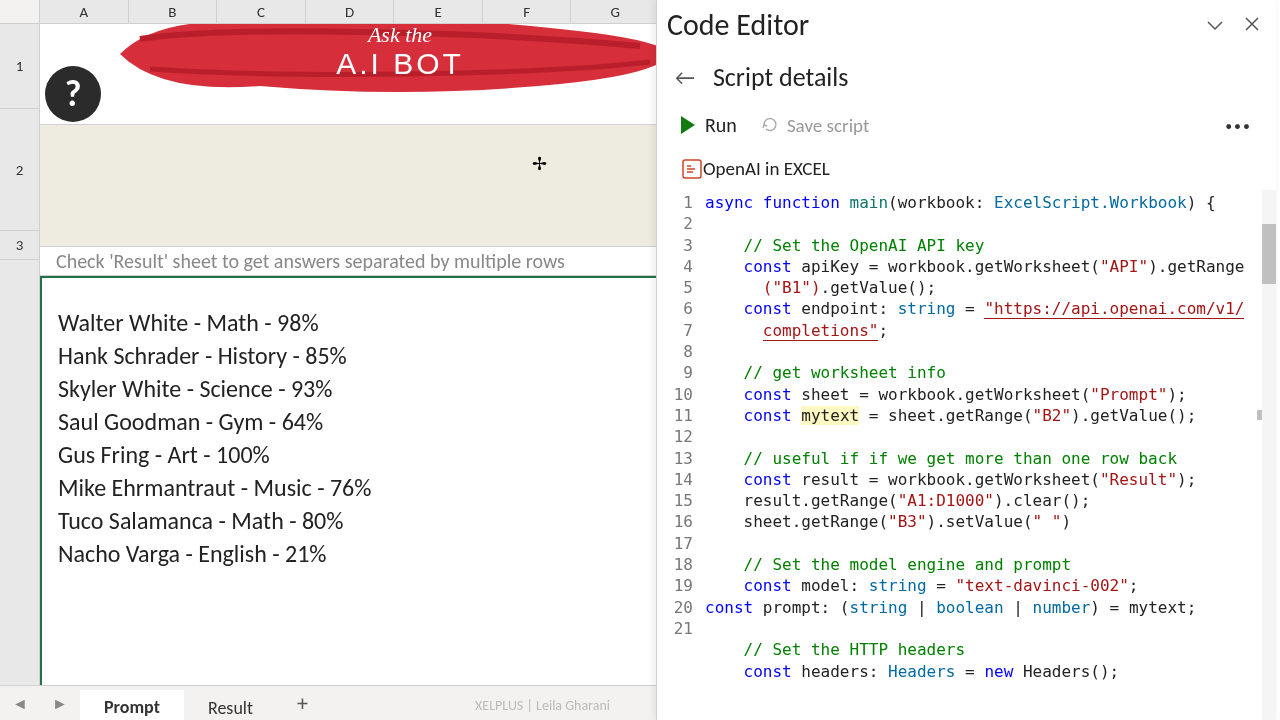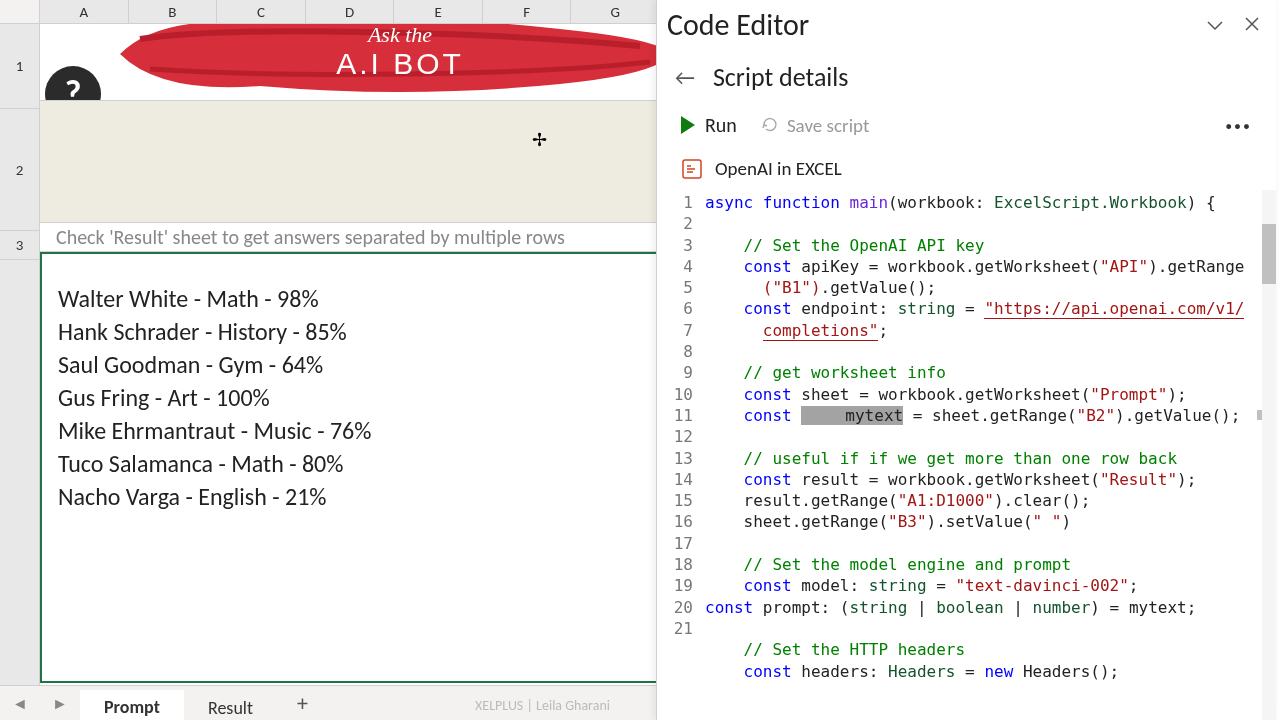--- a/index.html
+++ b/index.html
@@ -16,21 +16,21 @@
 .row-headers { width: 40px; display: flex; flex-direction: column; background: #f3f2f1; }
 .row-h { display: flex; align-items: center; justify-content: center; font-size: 15px; color: #333; border-bottom: 1px solid #d0d0d0; border-right: 1px solid #d0d0d0; background: #e8e8e8; }
 .row-h.r1 { height: 85px; }
 .row-h.r2 { height: 122px; }
 .row-h.r3 { height: 29px; }
 .row-h.rrest { height: 431px; }
 
 .cells { flex: 1; position: relative; }
 
 
-.banner-row { height: 77px; position: relative; background: #fff; border-bottom: 1px solid #d0d0d0; overflow: hidden; }
+.banner-row { height: 101px; position: relative; background: #fff; border-bottom: 1px solid #d0d0d0; overflow: hidden; }
 .brush-stroke { position: absolute; left: 70px; top: -20px; width: 570px; height: 100px; }
 .q-circle { position: absolute; left: 5px; top: 42px; width: 56px; height: 56px; border-radius: 50%; background: #2b2b2b; display: flex; align-items: center; justify-content: center; color: #fff; font-size: 36px; font-weight: bold; }
 
 
 .prompt-row { height: 122px; background: #eeece1; padding: 18px 16px; border-bottom: 1px solid #d0d0d0; position: relative; }
 .prompt-text { font-size: 24px; color: #222; line-height: 1.35; }
 .text-cursor { position: absolute; top: 28px; left: 492px; font-size: 18px; }
 
 
 .hint-row { height: 29px; padding: 2px 16px; font-size: 20px; color: #888; background: #fff; border-bottom: 1px solid #d0d0d0; }
@@ -58,36 +58,36 @@
 .back-arrow { font-size: 22px; color: #555; cursor: pointer; }
 .sub-title { font-size: 26px; color: #222; }
 
 .toolbar { display: flex; align-items: center; gap: 24px; padding: 4px 24px 12px; }
 .run-btn { display: flex; align-items: center; gap: 10px; color: #222; font-size: 20px; cursor: pointer; }
 .run-tri { width: 0; height: 0; border-left: 14px solid #107c10; border-top: 9px solid transparent; border-bottom: 9px solid transparent; }
 .save-script { display: flex; align-items: center; gap: 8px; color: #999; font-size: 19px; }
 .save-icon-svg { width: 18px; height: 18px; }
 .more-dots { margin-left: auto; font-size: 26px; color: #333; cursor: pointer; font-weight: bold; letter-spacing: 2px; }
 
-.script-name-row { display: flex; align-items: center; gap: 12px; padding: 4px 24px 10px; }
+.script-name-row { display: flex; align-items: center; padding: 4px 24px 10px; }
 .script-icon { width: 22px; height: 22px; }
 .script-name { font-size: 19px; color: #222; }
 
 .code-area { flex: 1; display: flex; overflow: hidden; background: #fff; position: relative; }
 .gutter { width: 48px; display: flex; flex-direction: column; text-align: right; padding-right: 12px; color: #777; font-family: Consolas, monospace; font-size: 16px; line-height: 21.3px; padding-top: 2px; }
 .code-lines { flex: 1; font-family: Consolas, monospace; font-size: 16px; line-height: 21.3px; color: #222; white-space: pre; padding-top: 2px; overflow: hidden; }
 
 
 .kw { color: #0000ff; }
-.fn { color: #6d28d9; }
-.cls { color: #14532d; }
+.fn { color: #0f766e; }
+.cls { color: #0369a1; }
 .str { color: #a31515; }
 .strUrl { color: #a31515; border-bottom: 1px solid #a31515; }
 .cm { color: #008000; }
-.sel { background: #a3a3a3; padding-left: 44px; }
+.sel { background: #fef9c3; }
 
 .scroll-track { position: absolute; right: 0; top: 0; width: 14px; height: 100%; background: #f5f5f5; }
 .scroll-thumb { position: absolute; right: 0; width: 14px; background: #c0c0c0; }
 .scroll-tk { position: absolute; right: 14px; top: 220px; width: 5px; height: 10px; background: #c0c0c0; }
 
 </style>
 </head>
 <body>
 
 <div class="sheet-area">
@@ -119,20 +119,21 @@
         </svg>
         <div class="q-circle">?</div>
       </div>
       <div class="prompt-row">
         <div class="text-cursor">✢</div>
       </div>
       <div class="hint-row">Check 'Result' sheet to get answers separated by multiple rows</div>
       <div class="result-cell">
         <div class="result-line">Walter White - Math - 98%</div>
         <div class="result-line">Hank Schrader - History - 85%</div>
+        <div class="result-line">Skyler White - Science - 93%</div>
         <div class="result-line">Saul Goodman - Gym - 64%</div>
         <div class="result-line">Gus Fring - Art - 100%</div>
         <div class="result-line">Mike Ehrmantraut - Music - 76%</div>
         <div class="result-line">Tuco Salamanca - Math - 80%</div>
         <div class="result-line">Nacho Varga - English - 21%</div>
       </div>
     </div>
   </div>
   <div class="sheet-tabs">
     <div class="nav-arrow">◄</div>

